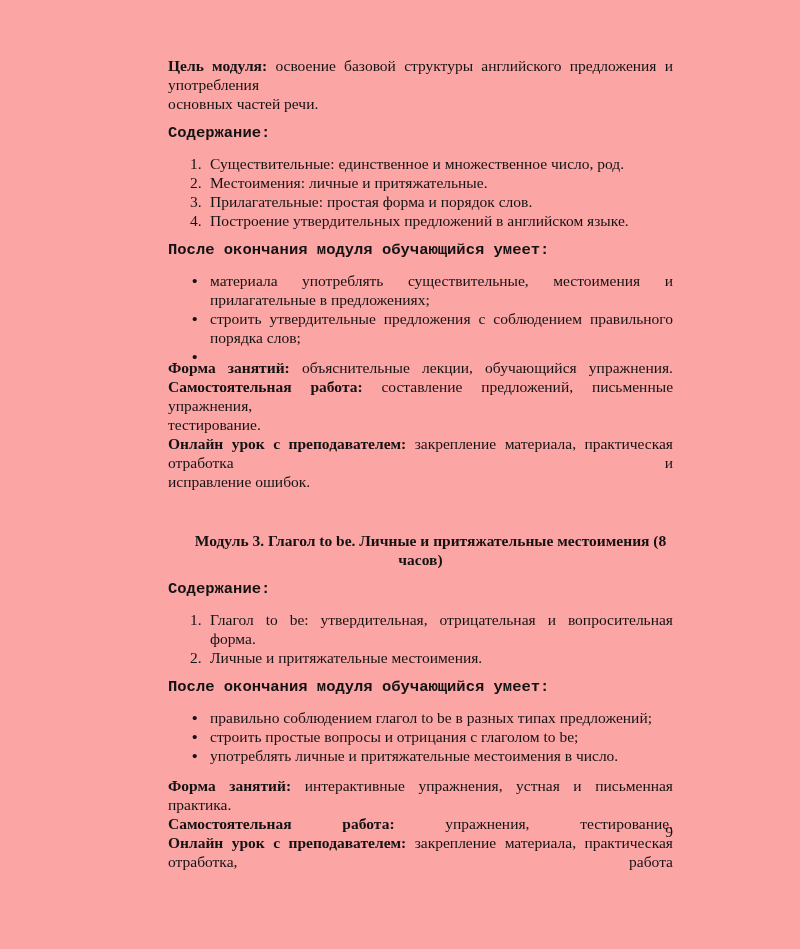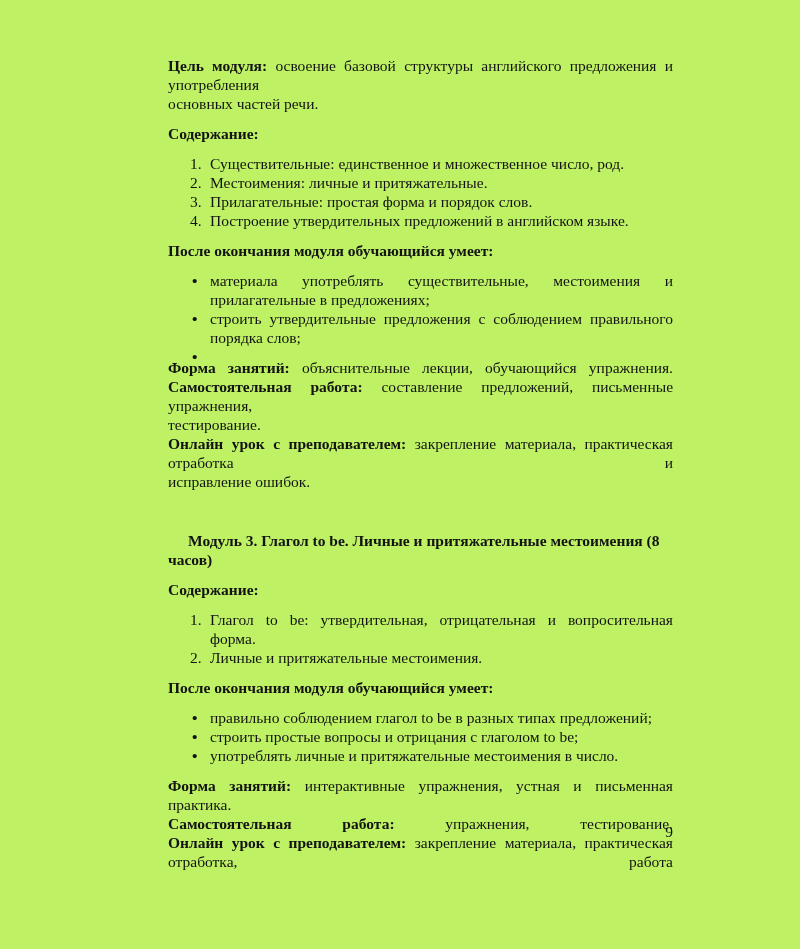--- a/index.html
+++ b/index.html
@@ -4,21 +4,21 @@
 <style>
   html, body {
     margin: 0;
     padding: 0;
     background: #ffffff;
   }
   .page {
     position: relative;
     width: 800px;
     height: 949px;
-    background: #bef264;
+    background: #fca5a5;
     font-family: "Liberation Serif", serif;
     font-size: 15.5px;
     line-height: 19px;
     color: #131313;
     overflow: hidden;
   }
   .content {
     position: absolute;
     left: 168px;
     top: 56px;
@@ -27,20 +27,21 @@
   .para { margin: 0 0 11px 0; }
   .line { display: block; }
   .jl {
     text-align: justify;
     text-align-last: justify;
   }
   .bold { font-weight: bold; }
   .head {
     font-weight: bold;
     margin: 0 0 11px 0;
+    font-family: Liberation Mono, monospace;
   }
   .list { margin: 0 0 11px 0; }
   .li {
     position: relative;
     padding-left: 42px;
     text-align: justify;
   }
   .li .marker {
     position: absolute;
     left: 22px;
@@ -49,20 +50,21 @@
   .li .bmarker {
     position: absolute;
     left: 24px;
     top: 0;
     font-weight: bold;
   }
   .m3title {
     font-weight: bold;
     text-indent: 20px;
     margin: 40px 0 11px 0;
+    text-align: center;
   }
   .pageno {
     position: absolute;
     left: 168px;
     top: 822px;
     width: 505px;
     text-align: right;
   }
 </style>
 </head>

